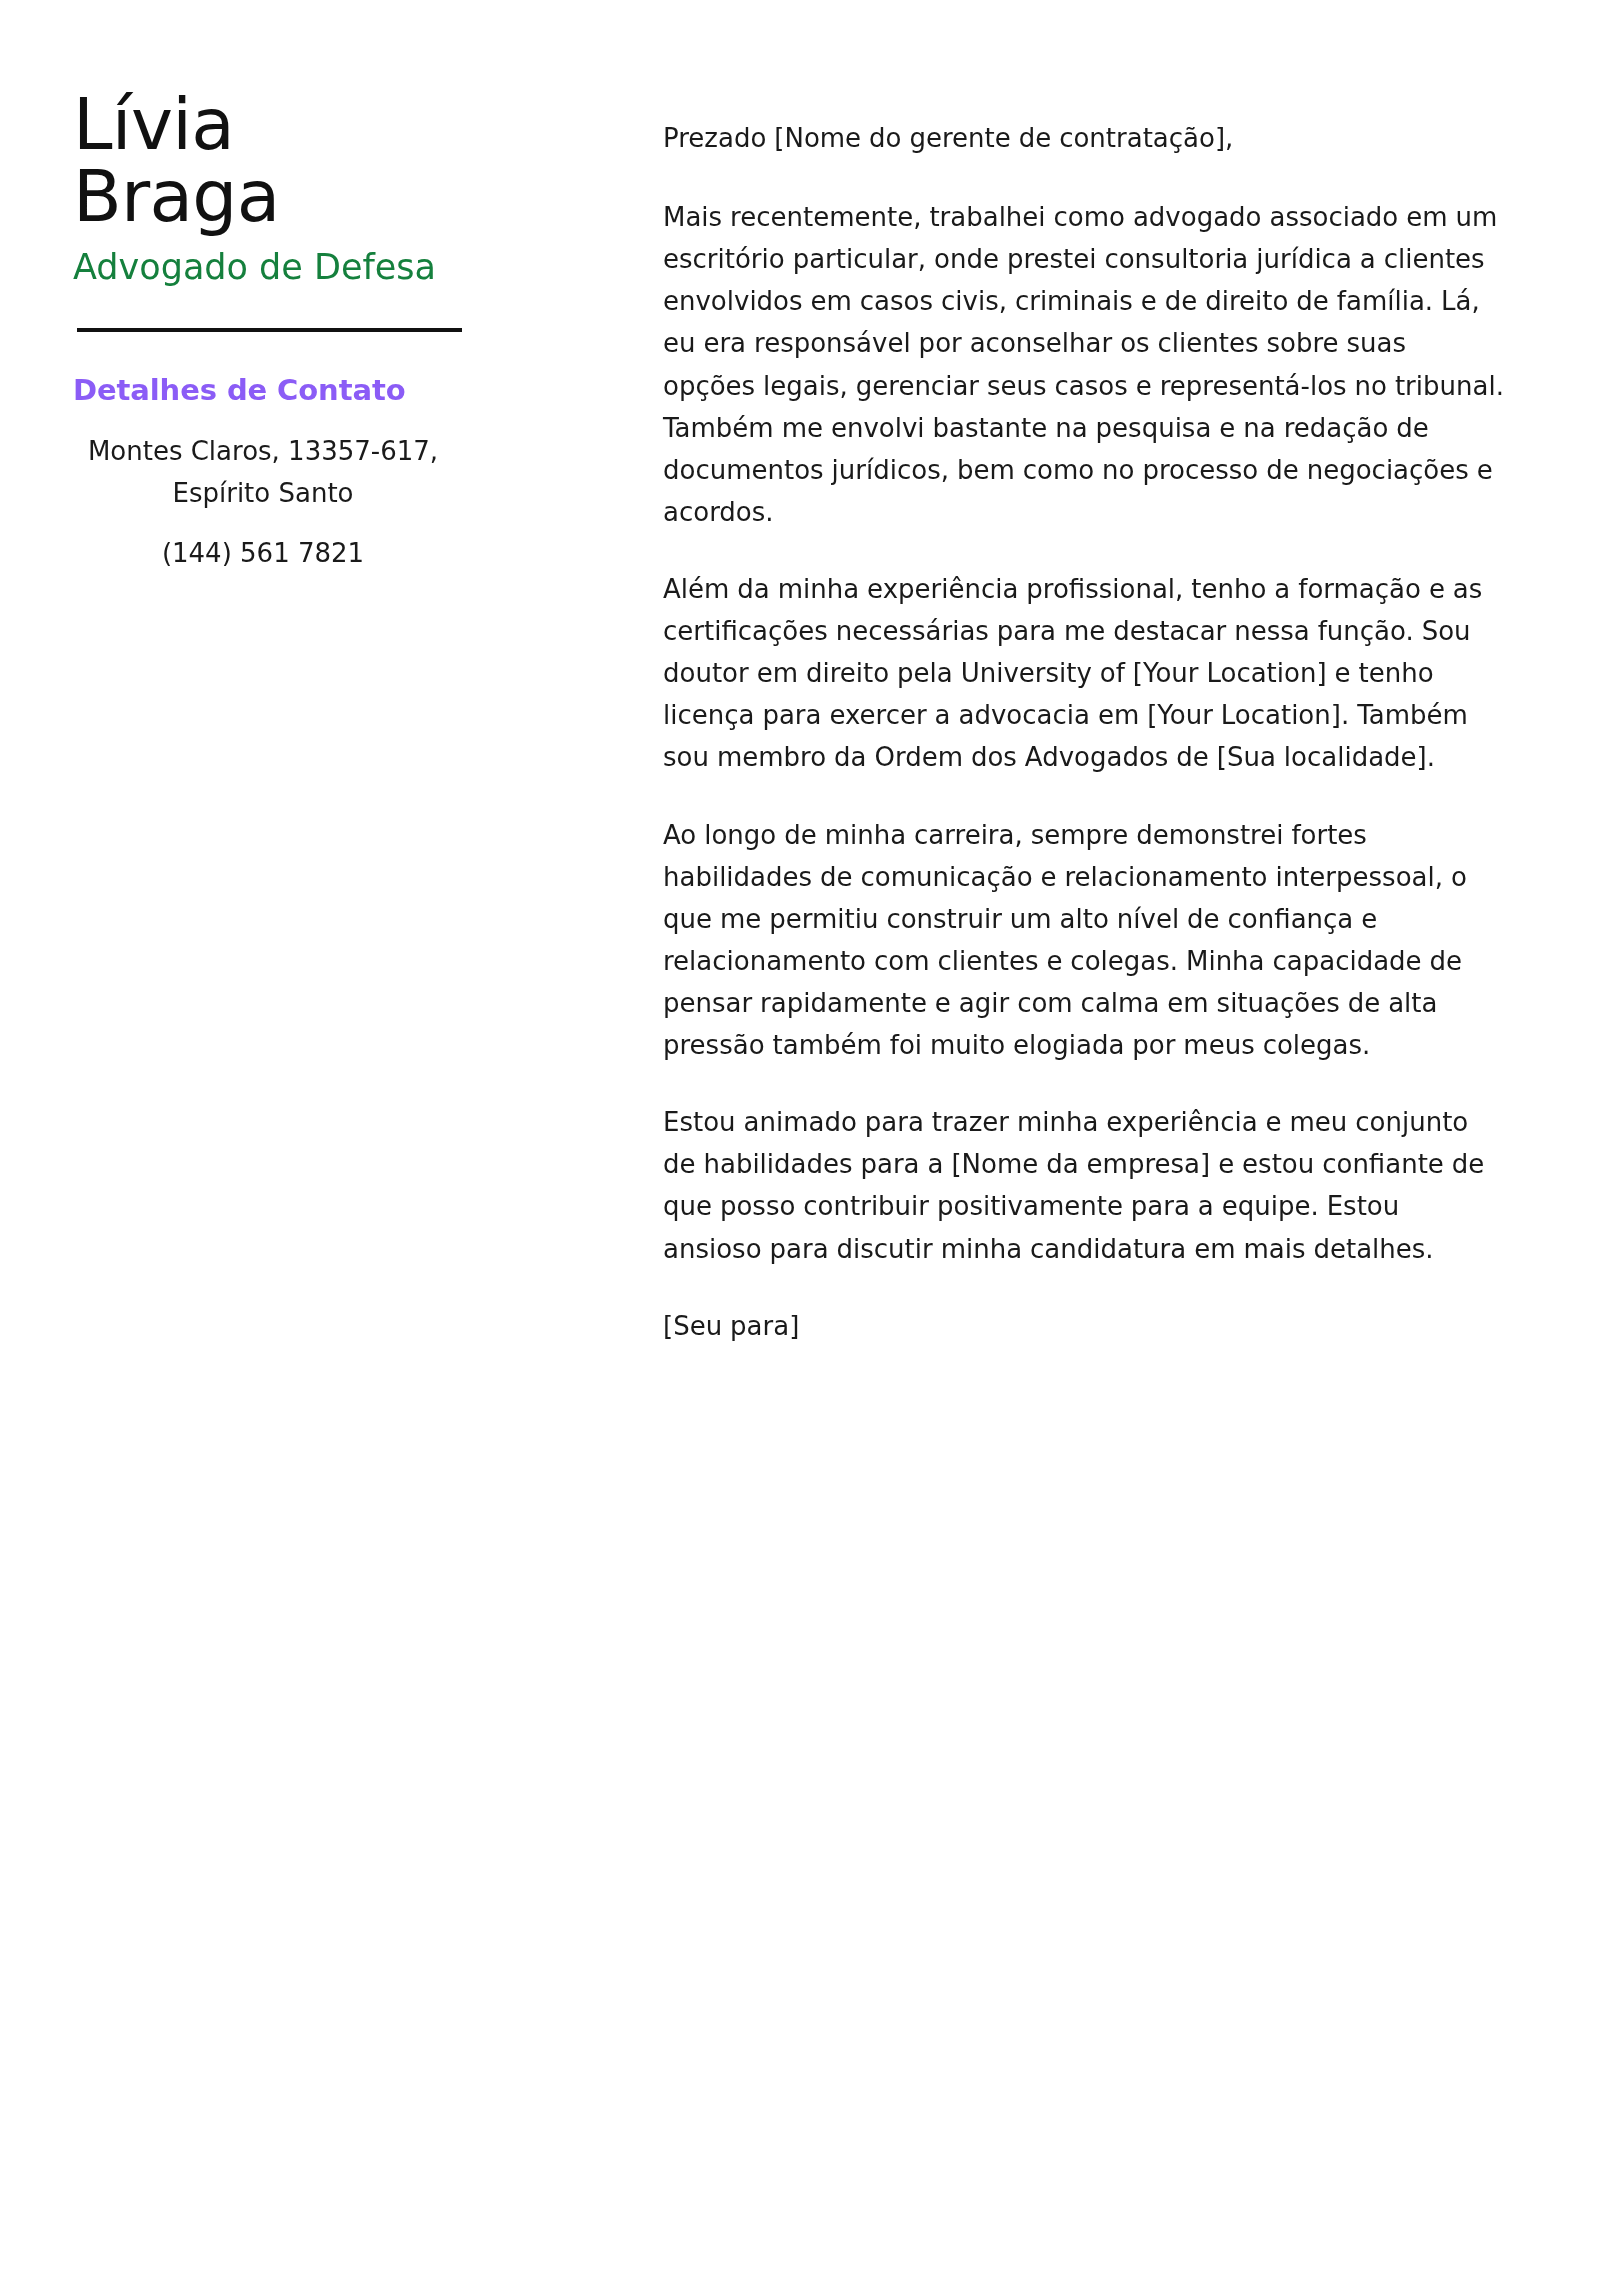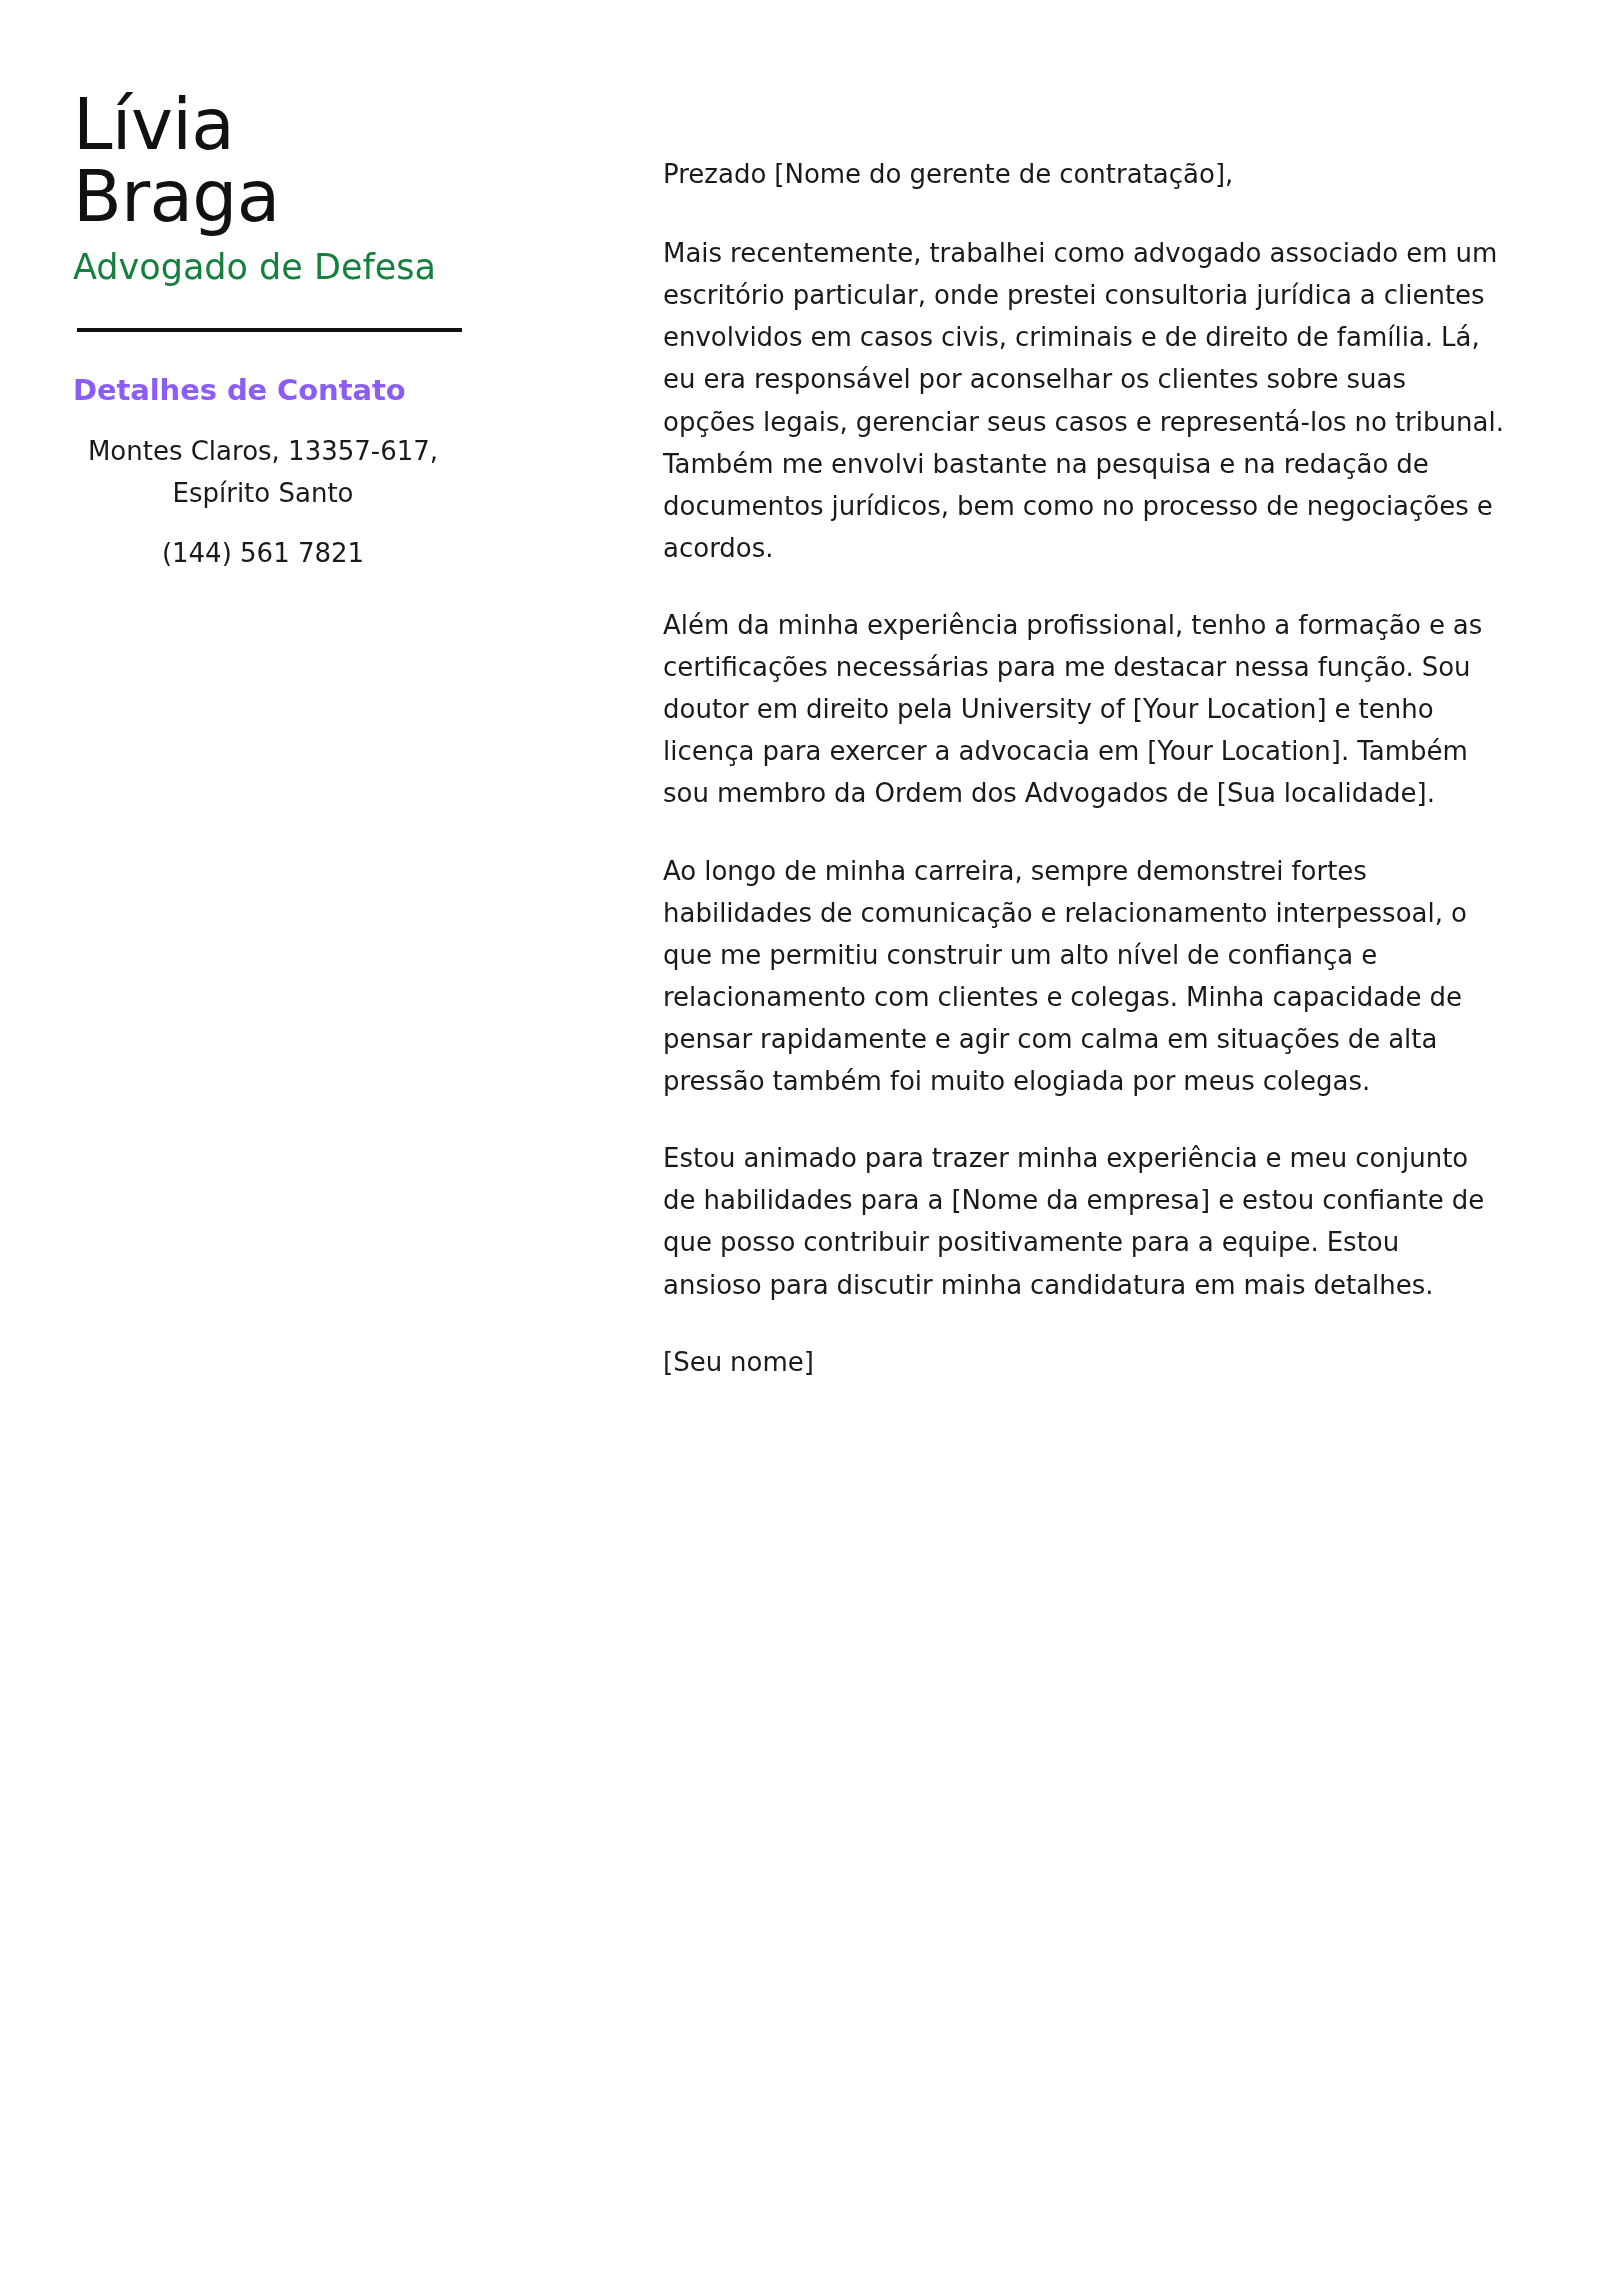--- a/index.html
+++ b/index.html
@@ -124,21 +124,20 @@
     text-align: left;
     word-spacing: -0.3px;
   }
 
   .letter-para:last-child {
     margin-bottom: 0;
   }
 
   .letter-para.salutation {
     margin-bottom: 37px;
-    margin-top: 36px;
   }
 
   .letter-para.signoff {
     margin-bottom: 37px;
   }
 </style>
 </head>
 <body>
 
 <div class="page">
@@ -173,18 +172,18 @@
 
     <p class="letter-para">Mais recentemente, trabalhei como advogado associado em um escritório particular, onde prestei consultoria jurídica a clientes envolvidos em casos civis, criminais e de direito de família. Lá, eu era responsável por aconselhar os clientes sobre suas opções legais, gerenciar seus casos e representá-los no tribunal. Também me envolvi bastante na pesquisa e na redação de documentos jurídicos, bem como no processo de negociações e acordos.</p>
 
     <p class="letter-para">Além da minha experiência profissional, tenho a formação e as certificações necessárias para me destacar nessa função. Sou doutor em direito pela University of [Your Location] e tenho licença para exercer a advocacia em [Your Location]. Também sou membro da Ordem dos Advogados de [Sua localidade].</p>
 
     <p class="letter-para">Ao longo de minha carreira, sempre demonstrei fortes habilidades de comunicação e relacionamento interpessoal, o que me permitiu construir um alto nível de confiança e relacionamento com clientes e colegas. Minha capacidade de pensar rapidamente e agir com calma em situações de alta pressão também foi muito elogiada por meus colegas.</p>
 
     <p class="letter-para">Estou animado para trazer minha experiência e meu conjunto de habilidades para a [Nome da empresa] e estou confiante de que posso contribuir positivamente para a equipe. Estou ansioso para discutir minha candidatura em mais detalhes.</p>
 
 
-    <p class="letter-para">[Seu nome]</p>
+    <p class="letter-para">[Seu para]</p>
 
   </main>
 
 </div>
 
 
 </body></html>

